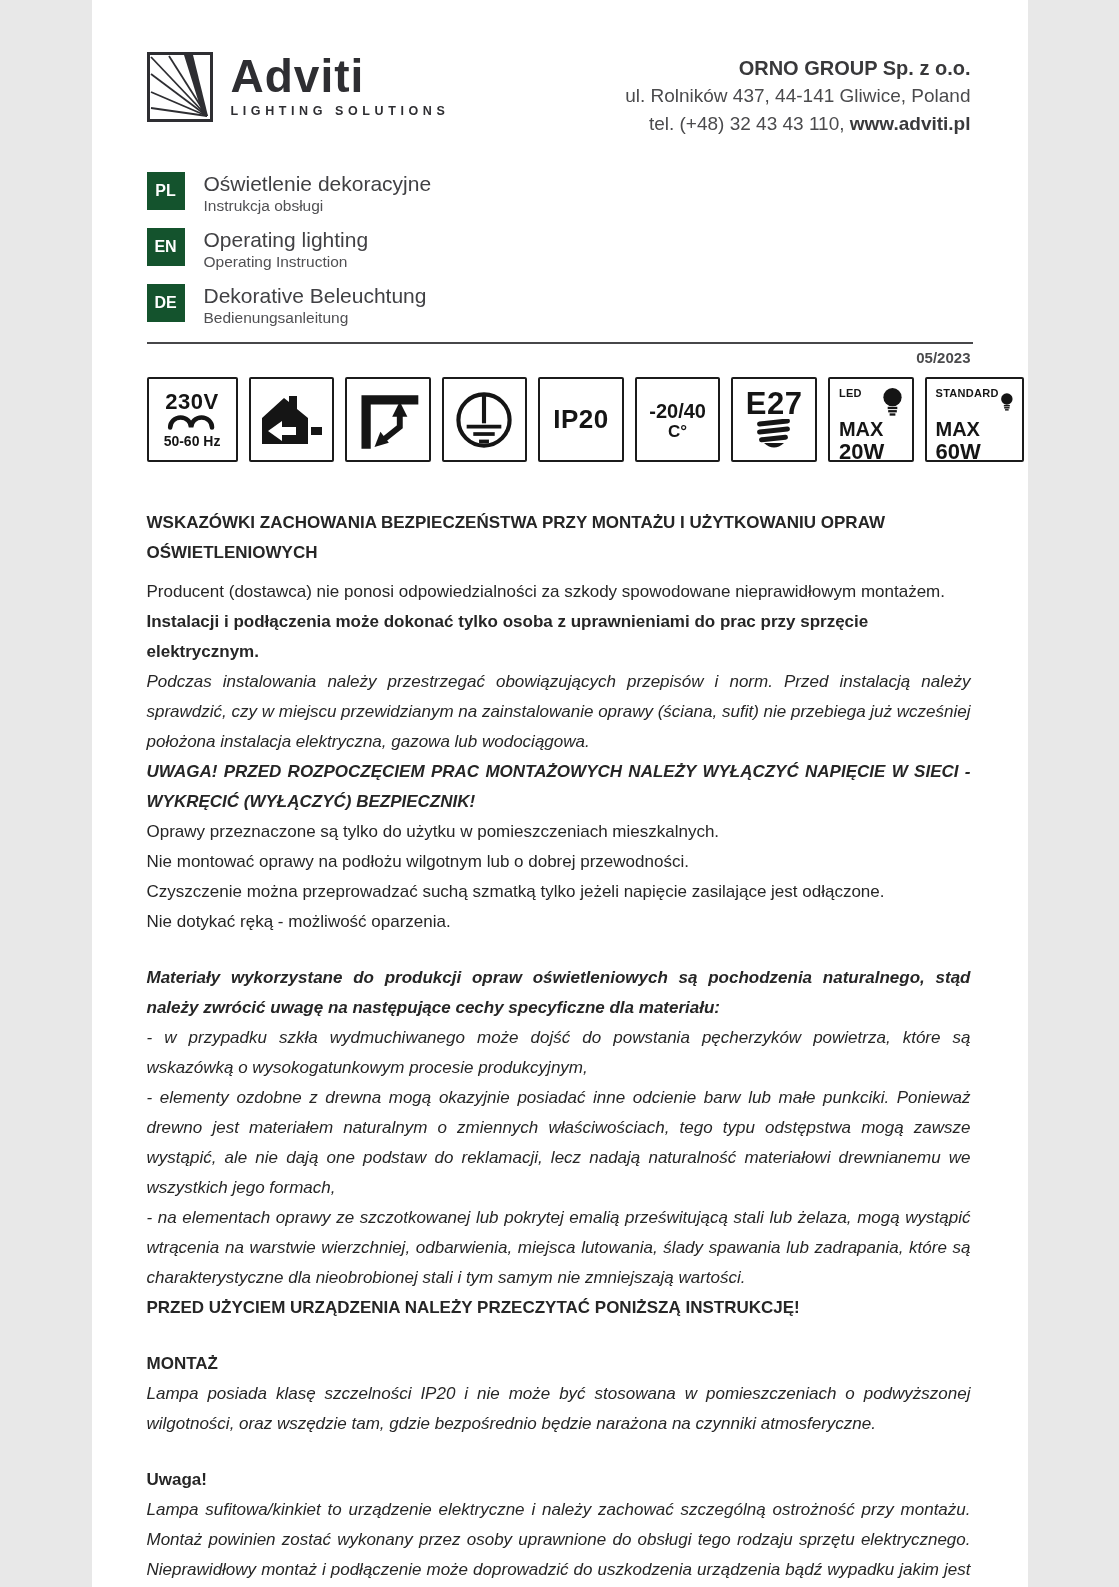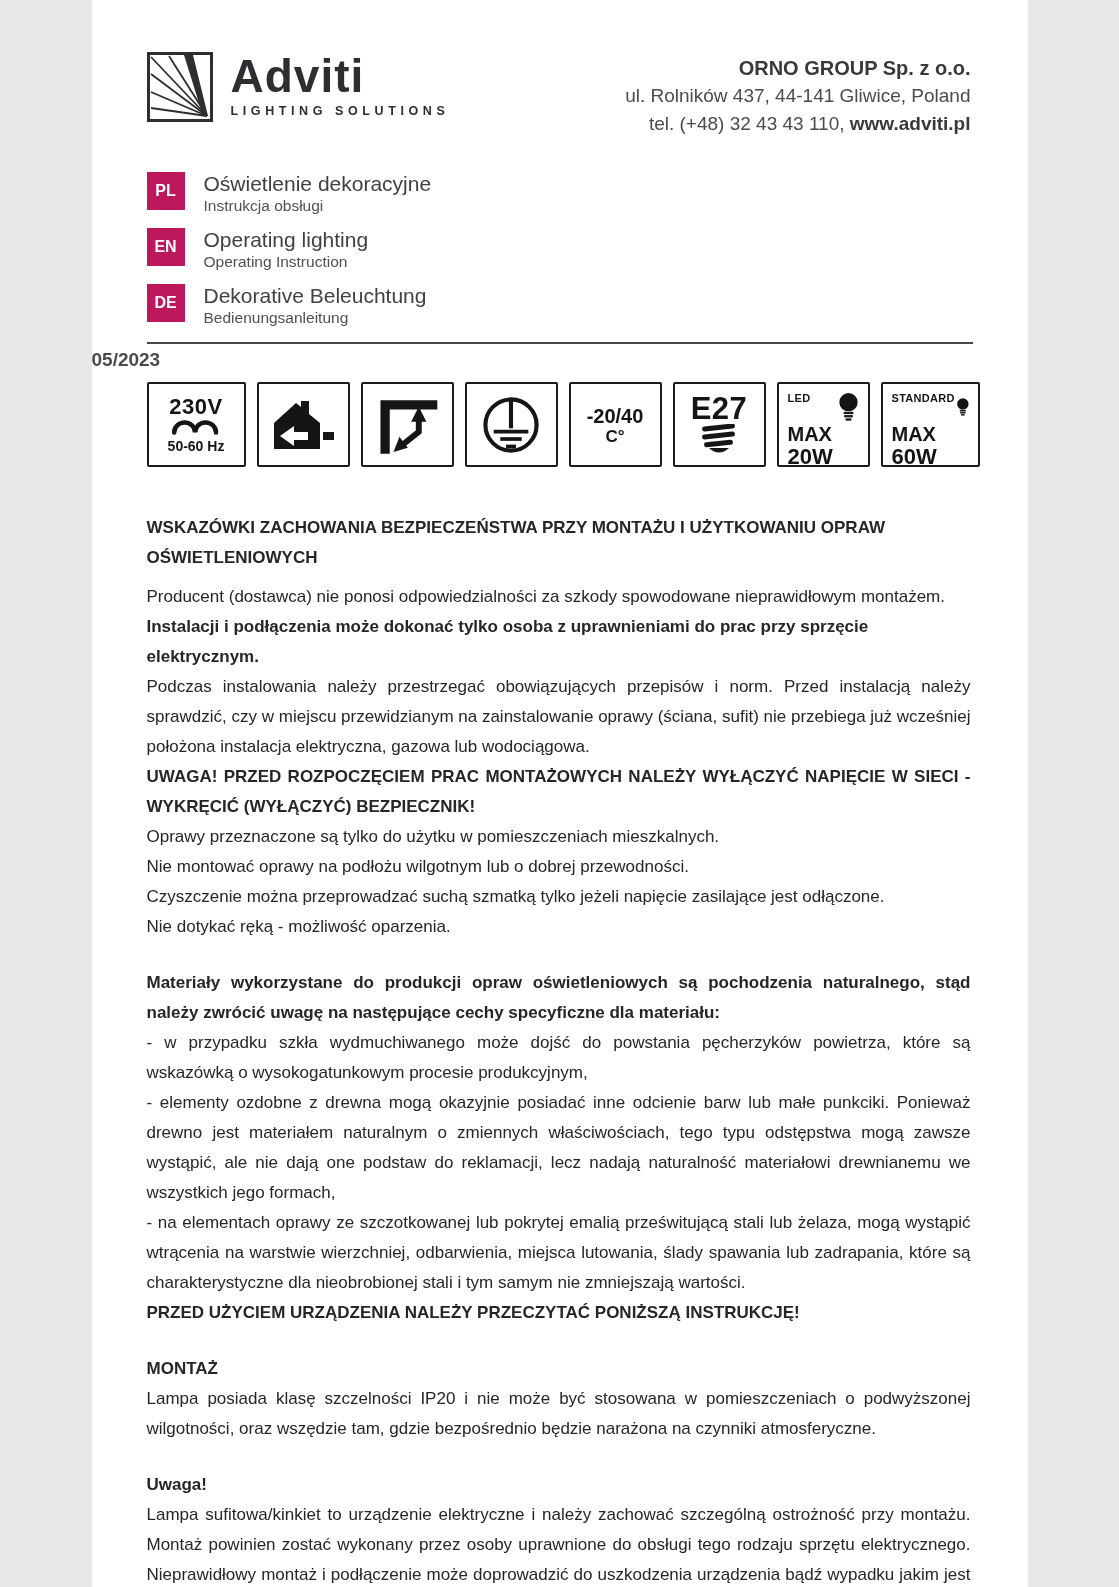--- a/index.html
+++ b/index.html
@@ -18,27 +18,27 @@
   .logo-wrap { display:flex; align-items:flex-start; gap:18px; }
   .logo-mark { width:66px; height:70px; }
   .logo-text .wordmark { font-size:46px; font-weight:bold; color:#2e2e32; letter-spacing:1px; line-height:48px; }
   .logo-text .tagline  { font-size:12.5px; font-weight:bold; color:#2e2e32; letter-spacing:4.6px; margin-top:4px; }
   .company { text-align:right; font-size:19px; color:#4b4b4d; line-height:28px; padding-top:2px; }
   .company .name { font-weight:bold; font-size:20px; color:#39393b; }
   .company .site { font-weight:bold; color:#39393b; text-decoration:none; }
   
   .langs { margin: 34px 0 0 55px; }
   .lang-row { display:flex; align-items:flex-start; gap:19px; margin-bottom:13px; }
-  .lang-badge { width:38px; height:38px; background:#be185d; color:#ffffff; font-weight:bold;
+  .lang-badge { width:38px; height:38px; background:#14532d; color:#ffffff; font-weight:bold;
                 font-size:16px; display:flex; align-items:center; justify-content:center; flex:0 0 auto; }
   .lang-title { font-size:21px; color:#414144; line-height:24px; }
   .lang-sub   { font-size:15.5px; color:#505053; line-height:19px; }
   
   .rule { margin: 15px 55px 0 55px; border-top: 2.5px solid #47474a; }
-  .date { text-align:left; margin: 5px 57px 0 0; font-size:19px; font-weight:bold; color:#4a4a4c; }
+  .date { text-align:right; margin: 5px 57px 0 0; font-size:15px; font-weight:bold; color:#4a4a4c; }
   
   .icons { display:flex; gap:11px; margin: 11px 4px 0 55px; }
   .spec { width:93px; height:85px; border:2.5px solid #1b1b1b; border-radius:2px; background:#fff;
           display:flex; flex-direction:column; align-items:center; justify-content:center;
           color:#151515; position:relative; }
   .spec.wide { width:99px; }
   .spec .t-big  { font-weight:bold; font-size:22px; line-height:22px; letter-spacing:0.5px; }
   .spec .t-mid  { font-weight:bold; font-size:14px; line-height:16px; }
   .spec .t-ip   { font-weight:bold; font-size:26px; letter-spacing:0.5px; }
   .spec .t-temp { font-weight:bold; font-size:20px; line-height:24px; }
@@ -47,21 +47,21 @@
   .bulbbox { width:100%; height:100%; padding:8px 7px 6px 9px; display:flex; flex-direction:column; }
   .bulbbox .row1 { display:flex; justify-content:space-between; align-items:flex-start; }
   .bulbbox .kind { font-weight:bold; font-size:11px; letter-spacing:0.3px; }
   .bulbbox .max  { font-weight:bold; font-size:20px; line-height:21px; margin-top:2px; }
   .bulbbox .watt { font-weight:bold; font-size:22px; line-height:23px; }
   
   .bodytext { margin: 46px 57px 0 55px; font-size:17px; }
   .bodytext p { margin:0; line-height:30px; }
   .bodytext p.heading { font-weight:bold; margin-bottom:9px; }
   .bodytext p.bold { font-weight:bold; }
-  .bodytext p.j { text-align:justify; }
+  .bodytext p.j { text-align:justify;font-style:italic; }
   .bodytext p.gap { margin-top:26px; }
 </style>
 </head>
 <body>
 
 <div class="page">
 
   <div class="header">
     <div class="logo-wrap">
       <svg class="logo-mark" viewBox="0 0 66 70">
@@ -144,20 +144,23 @@
     <div class="spec">
       <svg width="66" height="66" viewBox="0 0 80 80">
         <circle cx="40" cy="40" r="31" fill="none" stroke="#151515" stroke-width="5"></circle>
         <line x1="40" y1="9" x2="40" y2="44" stroke="#151515" stroke-width="5"></line>
         <line x1="19" y1="48" x2="61" y2="48" stroke="#151515" stroke-width="4.5"></line>
         <line x1="27" y1="57" x2="53" y2="57" stroke="#151515" stroke-width="4.5"></line>
         <line x1="34" y1="66" x2="46" y2="66" stroke="#151515" stroke-width="4.5"></line>
       </svg>
     </div>
 
+    <div class="spec">
+      <div class="t-ip">IP20</div>
+    </div>
 
     <div class="spec">
       <div class="t-temp">-20/40</div>
       <div class="t-co">C°</div>
     </div>
 
     <div class="spec">
       <div class="t-e27">E27</div>
       <svg width="38" height="32" viewBox="0 0 38 32">
         <g fill="#151515">

